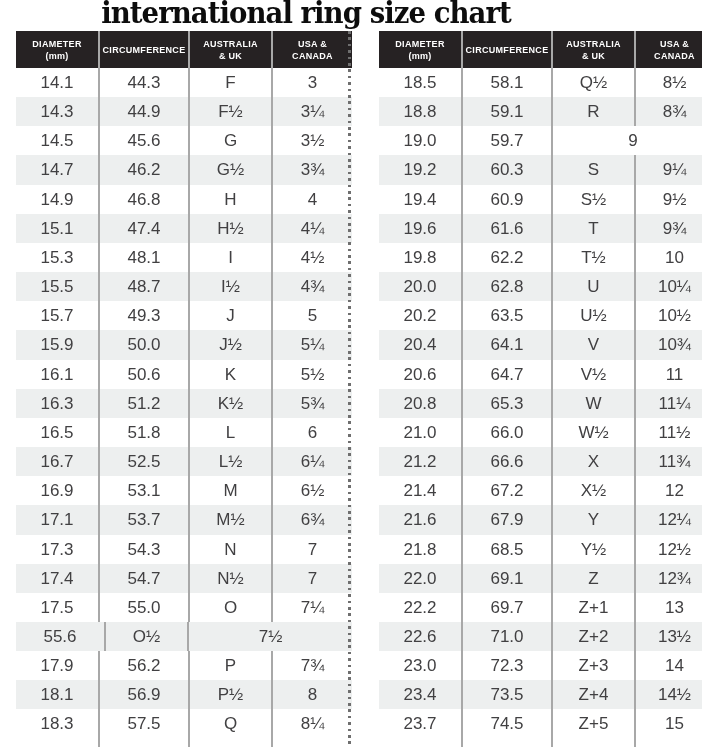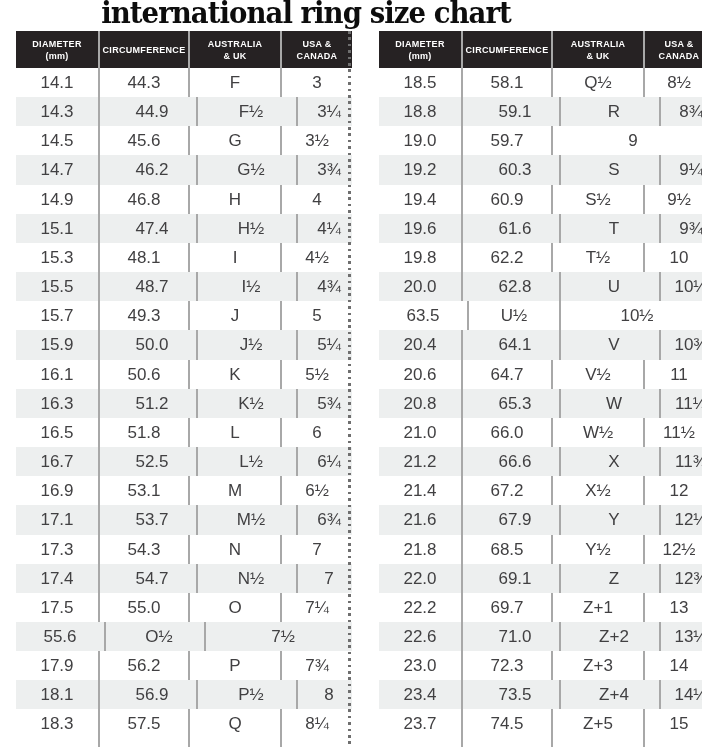--- a/index.html
+++ b/index.html
@@ -37,26 +37,26 @@
     display:flex;flex-direction:column;
     justify-content:center;align-items:center;
     text-align:center;
     font-size:9px;font-weight:bold;
     letter-spacing:0.3px;line-height:12px;
     box-sizing:border-box;
     white-space:nowrap;
   }
   .c0{width:84px;}
   .c1{width:90px;}
-  .c2{width:92px;}
+  .c2{width:83px;}
   .c3{flex:1;}
   .th.c0,.th.c1,.th.c2,
   .td.c0,.td.c1,.td.c2{border-right:2px solid #a8a8a8;}
   .trow{display:flex;height:29.17px;}
-  .trow.alt{background:#edefef;gap:8px;}
+  .trow.alt{background:#edefef;}
   .trow.spacer{height:9px;background:#ffffff;}
   .td{
     font-size:17px;
     color:#414042;
     text-align:center;
     line-height:29.17px;
     box-sizing:border-box;
     height:100%;
   }
   .outer-line{
@@ -305,20 +305,21 @@
         <div class="td c2">T½</div>
         <div class="td c3">10</div>
       </div>
       <div class="trow alt">
         <div class="td c0">20.0</div>
         <div class="td c1">62.8</div>
         <div class="td c2">U</div>
         <div class="td c3">10¼</div>
       </div>
       <div class="trow">
+        <div class="td c0">20.2</div>
         <div class="td c1">63.5</div>
         <div class="td c2">U½</div>
         <div class="td c3">10½</div>
       </div>
       <div class="trow alt">
         <div class="td c0">20.4</div>
         <div class="td c1">64.1</div>
         <div class="td c2">V</div>
         <div class="td c3">10¾</div>
       </div>

